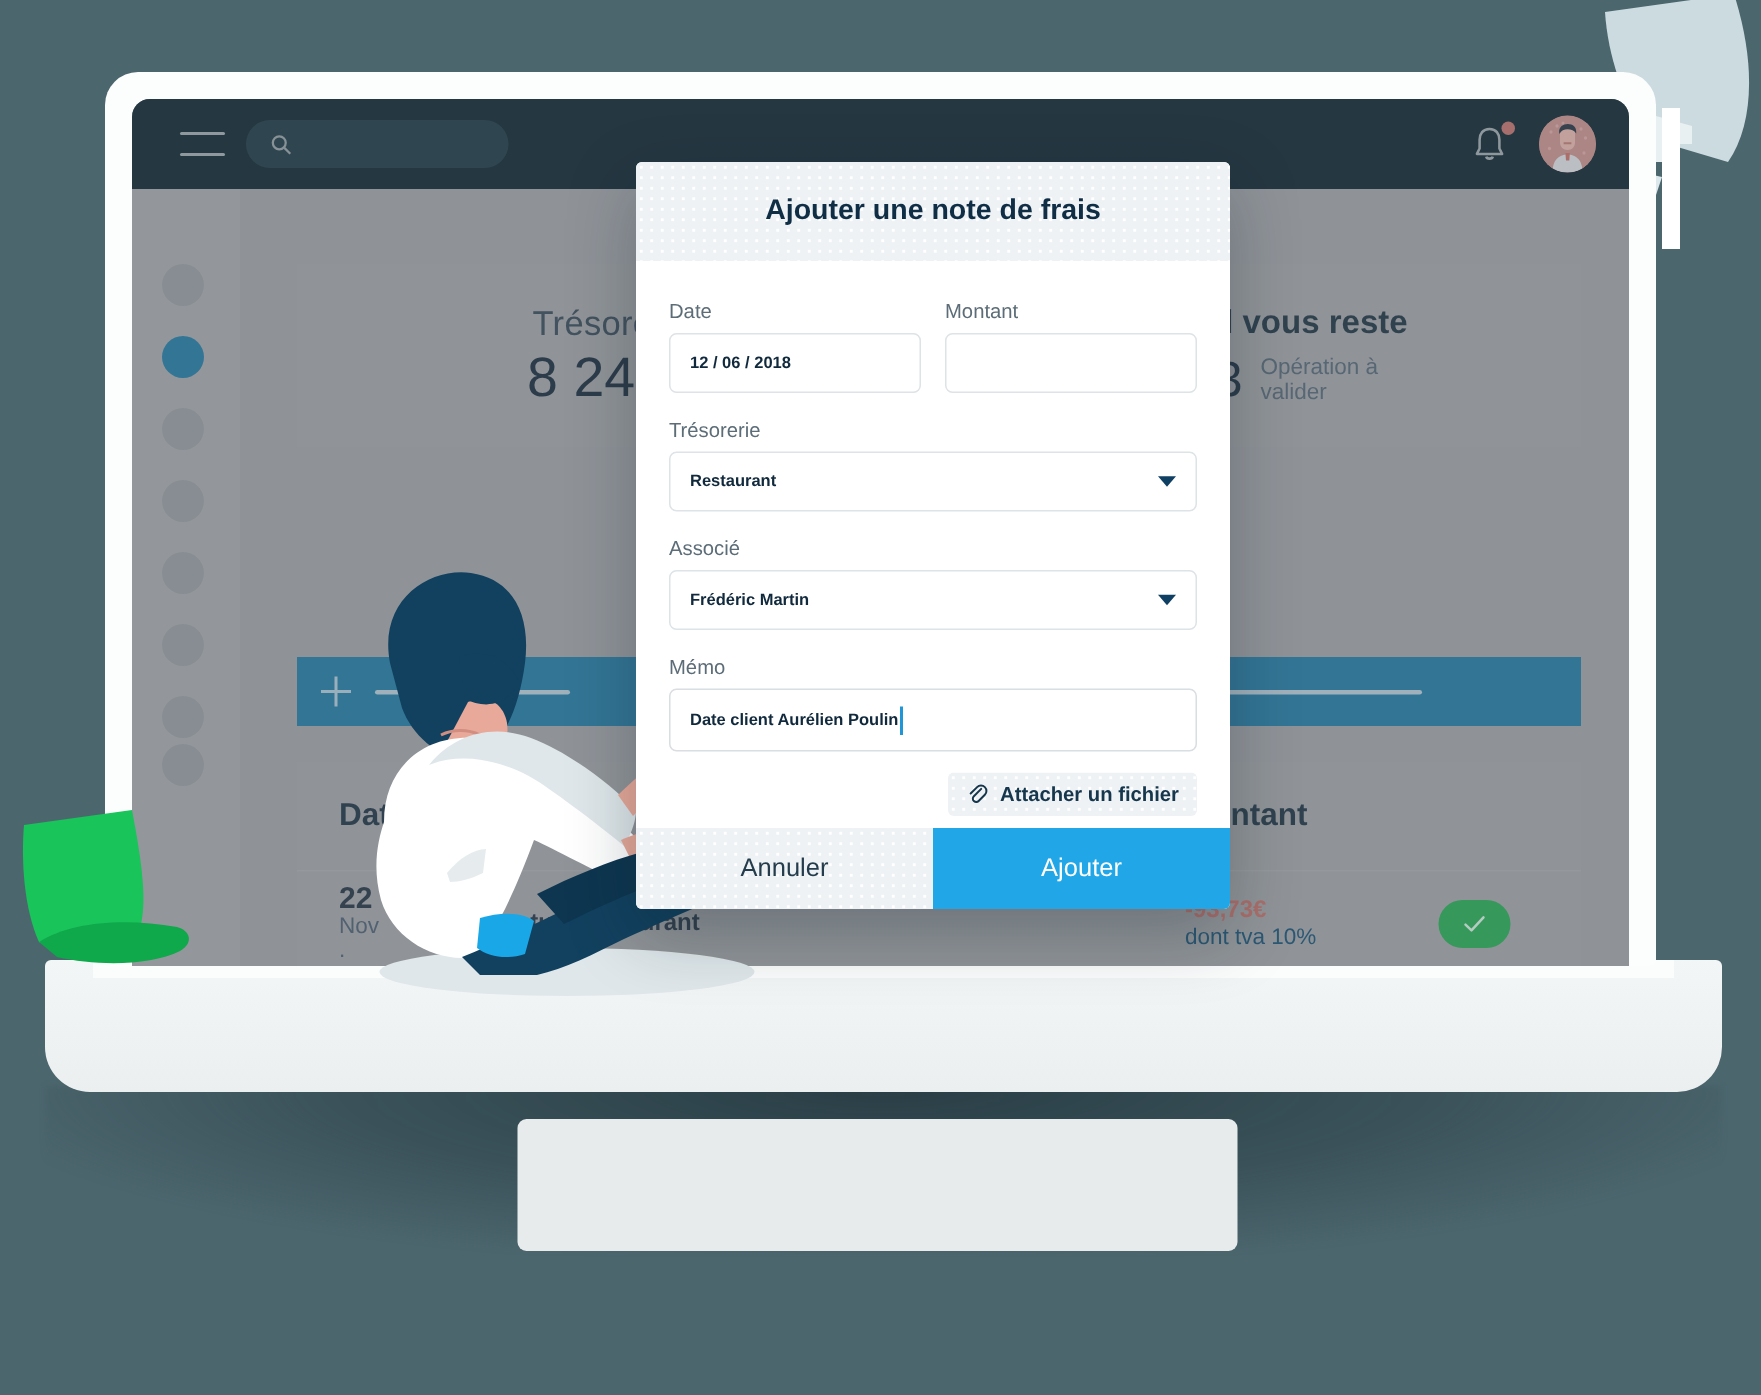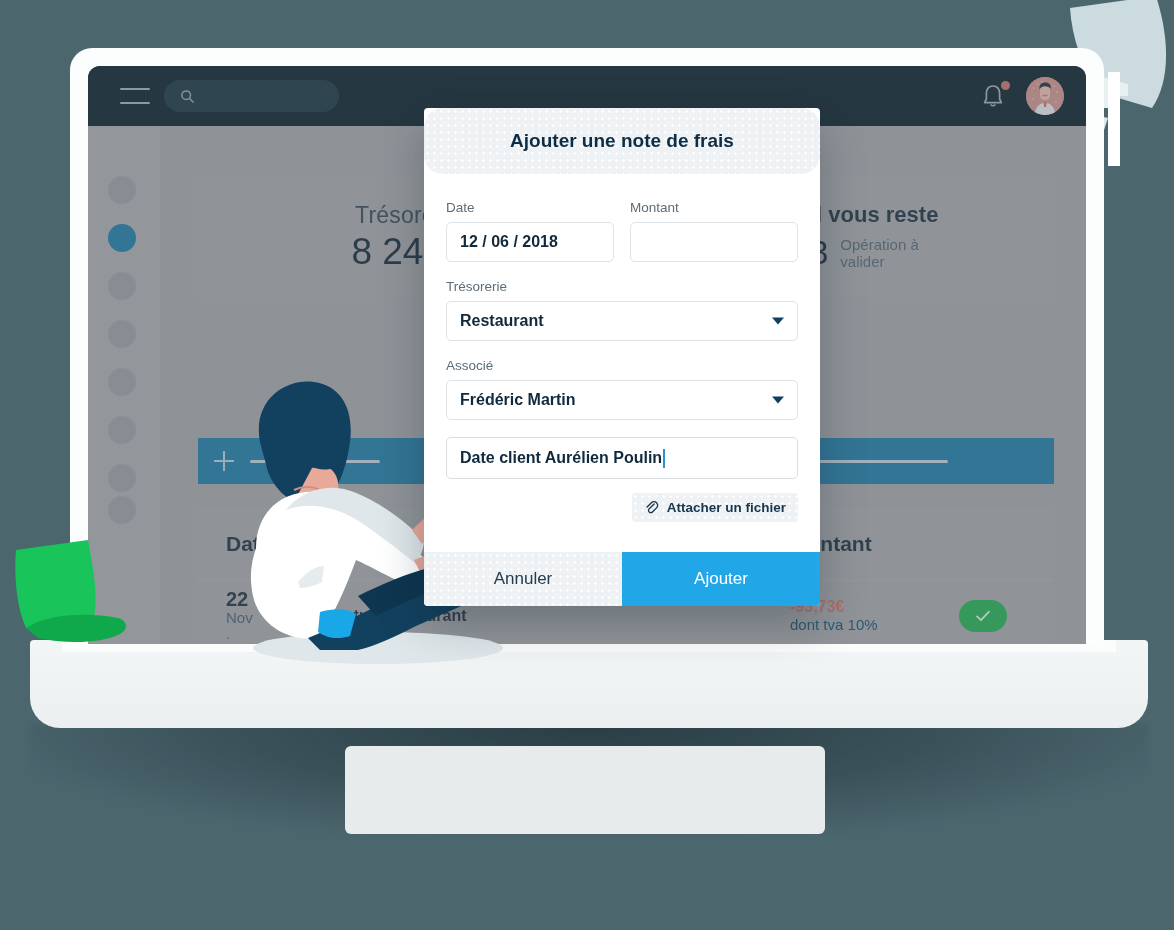--- a/index.html
+++ b/index.html
@@ -170,31 +170,31 @@
     box-shadow: 0 16px 46px rgba(10,30,40,0.28);
     overflow: hidden;
     display: flex; flex-direction: column;
   }
   .dots-bg {
     background-color: #eef2f4;
     background-image: radial-gradient(#ffffff 1px, transparent 1.1px);
     background-size: 7px 7px;
   }
   .modal-head {
-    height: 66px; display: flex; align-items: center; justify-content: center; border-radius: 19px;
+    height: 66px; display: flex; align-items: center; justify-content: center;
   }
   .modal-title { font-size: 19px; font-weight: 700; color: #0f2e46; }
   .modal-body { flex: 1; padding: 26px 22px 0 22px; background: #fff; }
   .field-label { font-size: 13.5px; color: #5c6d78; margin-bottom: 7px; }
   .row2 { display: flex; gap: 16px; }
   .row2 > div { flex: 1; }
   .inp {
     height: 40px; border: 1px solid #dde3e6; border-radius: 5px;
     background: #fff; display: flex; align-items: center; padding: 0 13px;
-    font-size: 16px; color: #11293c; font-weight: 700;
+    font-size: 11px; color: #11293c; font-weight: 700;
   }
   .inp.focused { border-color: #d8dee2; }
   .block { margin-top: 17px; }
   .sel { position: relative; }
   .caret {
     position: absolute; right: 14px; top: 50%; transform: translateY(-50%);
     width: 0; height: 0;
     border-left: 6px solid transparent; border-right: 6px solid transparent;
     border-top: 7px solid #0f3f63;
   }
@@ -403,20 +403,21 @@
 
       <div class="block">
         <div class="field-label">Associé</div>
         <div class="sel">
           <div class="inp">Frédéric Martin</div>
           <span class="caret"></span>
         </div>
       </div>
 
       <div class="block">
+        <div class="field-label">Mémo</div>
         <div class="memo-wrap">
           <div class="inp focused" style="height:42px;">
               <span>Date client Aurélien Poulin</span>
               <span class="caret-text"></span>
             </div>
         </div>
       </div>
 
       <div class="attach-row">
         <div class="attach-btn dots-bg">

